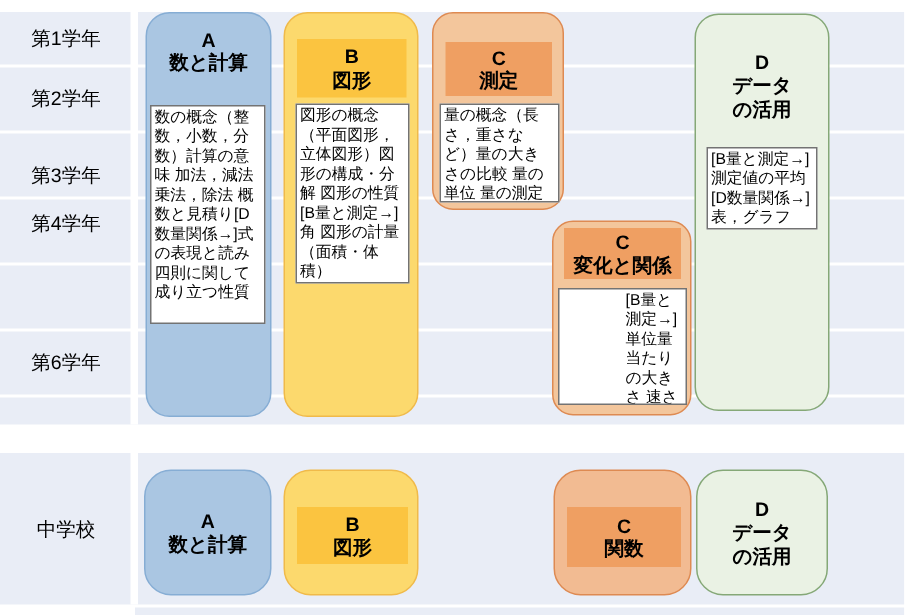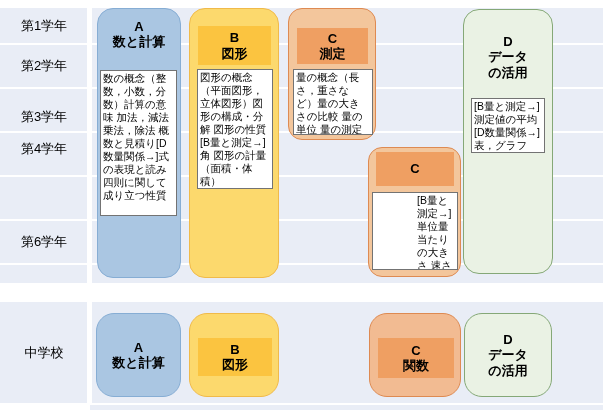--- a/index.html
+++ b/index.html
@@ -83,20 +83,21 @@
     <div class="band dom-c-band" style="left:8px;top:19px;width:71px;height:36px;">
       <div>C</div>
       <div>測定</div>
     </div>
     <div class="note" style="left:4px;top:60px;width:80px;height:66px;">量の概念（長さ，重さなど）量の大きさの比較 量の単位 量の測定</div>
   </div>
 
   <div class="col dom-c" style="left:368px;top:147px;width:93px;height:130px;">
     <div class="band dom-c-band" style="left:7px;top:4px;width:78px;height:34px;">
       <div>C</div>
+      <div>変化と関係</div>
     </div>
     <div class="note" style="left:3px;top:44px;width:86px;height:78px;padding-left:44px;">[B量と測定→]単位量当たりの大きさ 速さ [D数量関係→]割合，比 比例，反比例</div>
   </div>
 
   <div class="col dom-d" style="left:463px;top:9px;width:90px;height:265px;">
     <div class="col-head" style="margin-top:24px;">
       <div>D</div>
       <div>データ</div>
       <div>の活用</div>
     </div>

